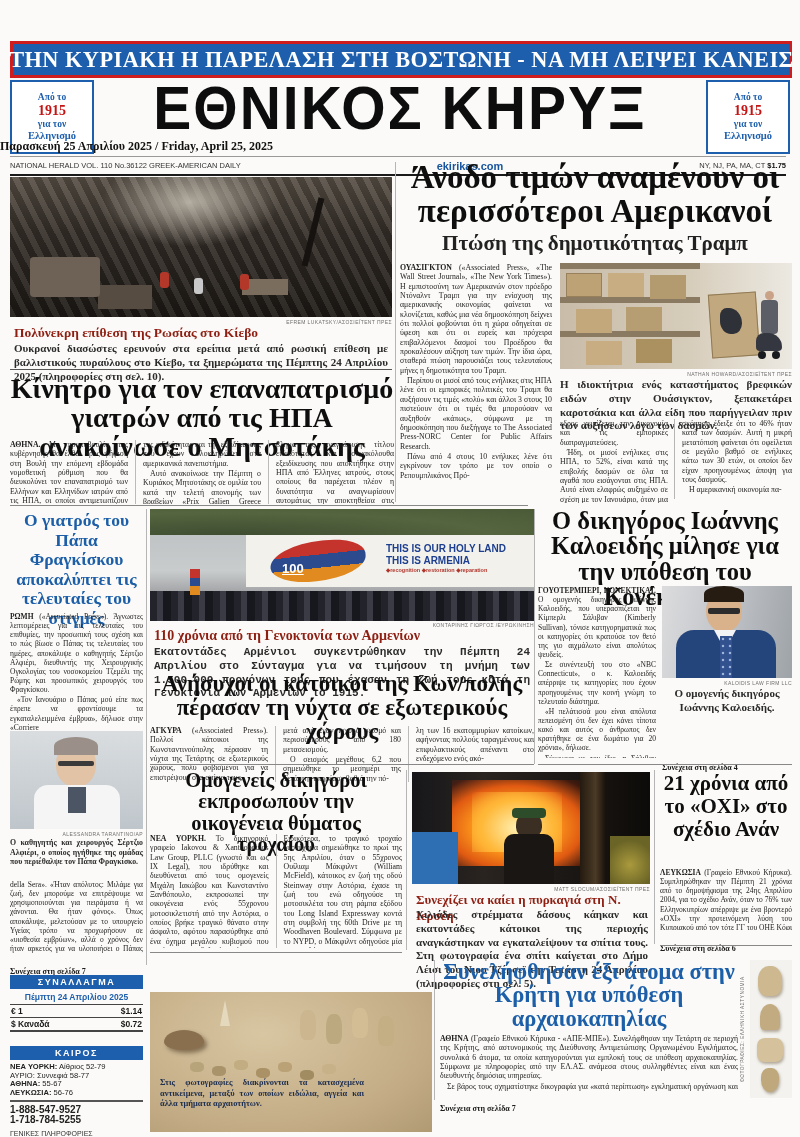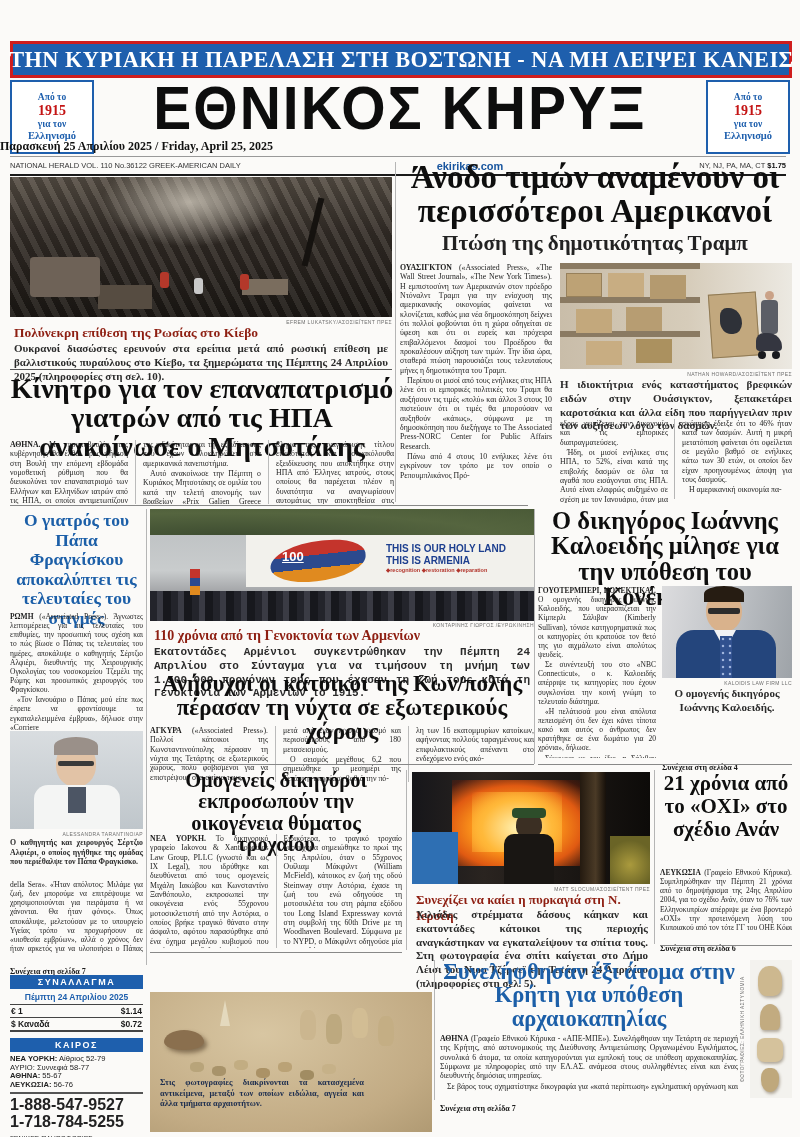--- a/index.html
+++ b/index.html
@@ -44,21 +44,21 @@
   .ph div{position:absolute;}
   
   .bluebar{background:#1e5fad;color:#fff;font-family:"Liberation Sans",sans-serif;font-weight:bold;
     font-size:9px;text-align:center;letter-spacing:1.5px;padding:2px 0;}
   .exch-date{color:#1e5fad;font-weight:bold;font-size:8.5px;text-align:center;font-family:"Liberation Sans",sans-serif;margin:3px 0 2px;}
   .exch-row{display:flex;justify-content:space-between;font-family:"Liberation Sans",sans-serif;
     font-weight:bold;font-size:8.5px;border-top:1px solid #444;padding:1px 1px;}
   .exch-last{border-bottom:2px solid #444;}
   .wline{font-family:"Liberation Sans",sans-serif;font-size:7.6px;line-height:1.02;color:#222;margin-bottom:1px;}
   .wline b{font-weight:bold;}
-  .phones{font-family:"Liberation Sans",sans-serif;font-weight:bold;font-size:16px;line-height:1.05;color:#222;}
+  .phones{font-family:"Liberation Sans",sans-serif;font-weight:bold;font-size:10px;line-height:1.05;color:#222;}
   .geninfo{font-family:"Liberation Sans",sans-serif;font-size:7px;color:#333;margin-top:4px;}
   .email{font-family:"Liberation Sans",sans-serif;font-weight:bold;font-size:9px;color:#222;}
   .vcredit{font-family:"Liberation Sans",sans-serif;font-size:4.8px;color:#6e6e6e;letter-spacing:.5px;
     writing-mode:vertical-rl;transform:rotate(180deg);text-align:center;}
 </style>
 </head>
 <body>
 
 <div class="page">
 
@@ -170,21 +170,21 @@
   <div class="abs body-text small-text" style="left:10px;top:880px;width:133px;height:74px;overflow:hidden;">
     <p class="noind">della Sera». «Ήταν απόλυτος: Μιλάμε για ζωή, δεν μπορούμε να επιτρέψουμε να χρησιμοποιούνται για πειράματα ή να χάνονται. Θα ήταν φόνος». Όπως αποκάλυψε, μελετούσαν με το υπουργείο Υγείας τρόπο να προχωρήσουν σε «υιοθεσία εμβρύων», αλλά ο χρόνος δεν ήταν αρκετός για να υλοποιήσει ο Πάπας την απόφασή του. «Η δε-</p>
   </div>
   <div class="abs cont" style="left:10px;top:955px;width:133px;">Συνέχεια στη σελίδα 7</div>
   <div class="abs vrule" style="left:146px;top:509px;height:456px;"></div>
 
   <div class="abs ph" style="left:150px;top:509px;width:384px;height:112px;background:linear-gradient(180deg,#b9bdbf 0%,#c9cccd 55%,#6f6f74 100%);">
     <div style="left:0;top:0;width:384px;height:26px;background:radial-gradient(ellipse at 20% 100%,#3e4d31,#55653f 60%,#4a5a37);"></div>
     <div style="left:96px;top:26px;width:288px;height:52px;background:#f2f1ec;"></div>
     <div style="left:120px;top:32px;width:96px;height:40px;background:linear-gradient(180deg,#c4342c 34%,#2c4a8e 34% 67%,#e08a1f 67%);border-radius:58% 42% 55% 45%;transform:rotate(-6deg);"></div>
-    <div style="left:132px;top:40px;color:#fff;font:bold 13px 'Liberation Sans',sans-serif;text-decoration:underline;">100</div>
+    <div style="left:132px;top:52px;color:#fff;font:bold 13px 'Liberation Sans',sans-serif;text-decoration:underline;">100</div>
     <div style="left:236px;top:34px;color:#1d3f8f;font:bold 10px/1.15 'Liberation Sans',sans-serif;">THIS IS OUR HOLY LAND</div>
     <div style="left:236px;top:46px;color:#1d3f8f;font:bold 10px/1.15 'Liberation Sans',sans-serif;">THIS IS ARMENIA</div>
     <div style="left:236px;top:58px;color:#b2352c;font:bold 5.5px/1.2 'Liberation Sans',sans-serif;">◆recognition ◆restoration ◆reparation</div>
     <div style="left:0;top:82px;width:384px;height:30px;background:repeating-linear-gradient(90deg,#23242b 0 7px,#3a3b44 7px 13px,#17181d 13px 21px);"></div>
     <div style="left:40px;top:60px;width:10px;height:26px;background:linear-gradient(180deg,#c4342c 33%,#2c4a8e 33% 66%,#e08a1f 66%);"></div>
   </div>
   <div class="abs credit" style="left:150px;top:622px;width:384px;">ΚΟΝΤΑΡΙΝΗΣ ΓΙΩΡΓΟΣ /ΕΥΡΩΚΙΝΗΣΗ</div>
   <div class="abs serif capt-title" style="left:154px;top:628px;width:380px;font-size:14px;">110 χρόνια από τη Γενοκτονία των Αρμενίων</div>
   <div class="abs capt" style="left:154px;top:646px;width:376px;font-family:Liberation Mono, monospace;">Εκατοντάδες Αρμένιοι συγκεντρώθηκαν την Πέμπτη 24 Απριλίου στο Σύνταγμα για να τιμήσουν τη μνήμη των 1.500.000 προγόνων τους που έχασαν τη ζωή τους κατά τη Γενοκτονία των Αρμενίων το 1915.</div>
 
@@ -201,21 +201,21 @@
       <p class="noind">λη των 16 εκατομμυρίων κατοίκων, αφήνοντας πολλούς ταραγμένους και επιφυλακτικούς απέναντι στο ενδεχόμενο ενός ακό-</p>
       <div class="cont">Συνέχεια στη σελίδα 10</div>
     </div>
   </div>
   <div class="abs hrule" style="left:150px;top:764px;width:384px;border-color:#888;"></div>
 
   <div class="abs vrule" style="left:534px;top:509px;height:255px;"></div>
   <div class="abs headline" style="left:538px;top:508px;width:254px;font-size:24.5px;">Ο δικηγόρος Ιωάννης Καλοειδής μίλησε για την υπόθεση του Κονέκτικατ</div>
   <div class="abs body-text small-text" style="left:538px;top:586px;width:118px;height:172px;overflow:hidden;">
     <p class="noind"><b>ΓΟΥΟΤΕΡΜΠΕΡΙ, ΚΟΝΕΚΤΙΚΑΤ.</b> <span>Ο ομογενής δικηγόρος Ιωάννης Καλοειδής, που υπερασπίζεται την Κίμπερλι Σάλιβαν (Kimberly Sullivan), τόνισε κατηγορηματικά πως οι κατηγορίες ότι κρατούσε τον θετό της γιο αιχμάλωτο είναι απολύτως ψευδείς.</span></p>
-    <p>Σε συνέντευξή του στο «NBC Connecticut», ο κ. Καλοειδής απέρριψε τις κατηγορίες που έχουν συγκλονίσει την κοινή γνώμη το τελευταίο διάστημα.</p>
+    <p>Σε συνέντευξή του στο «NBC Connecticut», ο κ. Καλοειδής απέρριψε τις κατηγορίες που έχουν προηγουμένως την κοινή γνώμη το τελευταίο διάστημα.</p>
     <p>«Η πελάτισσά μου είναι απόλυτα πεπεισμένη ότι δεν έχει κάνει τίποτα κακό και αυτός ο άνθρωπος δεν κρατήθηκε σε ένα δωμάτιο για 20 χρόνια», δήλωσε.</p>
     <p>Σύμφωνα με τον ίδιο, η Σάλιβαν «προσπαθεί να τα βγάλει πέρα» και η ζωή της έχει ανατραπεί πλήρως από τη στιγμή που κατηγορήθηκε τον Μάρτιο ότι κρατούσε τον θετό της γιο αιχμάλωτο επί δύο δεκαετίες. Το</p>
   </div>
   <div class="abs ph" style="left:662px;top:586px;width:130px;height:92px;background:linear-gradient(100deg,#dcdcde 0%,#c2c5c9 45%,#9ea3a8 100%);">
     <div style="left:44px;top:6px;width:36px;height:40px;background:#d9b28c;border-radius:46% 46% 50% 50%;"></div>
     <div style="left:42px;top:0;width:40px;height:16px;background:#261c12;border-radius:50% 50% 0 0;"></div>
     <div style="left:46px;top:22px;width:32px;height:6px;background:#2c2c2c;border-radius:2px;"></div>
     <div style="left:14px;top:44px;width:100px;height:48px;background:#24457c;border-radius:18px 18px 0 0;"></div>
     <div style="left:52px;top:44px;width:22px;height:20px;background:#f2f3f5;clip-path:polygon(0 0,100% 0,50% 100%);"></div>
     <div style="left:58px;top:50px;width:12px;height:42px;background:radial-gradient(circle at 3px 3px,#9fb4dd 1.4px,#31518f 1.6px);background-size:7px 7px;"></div>
@@ -265,21 +265,21 @@
     <div class="bluebar">ΣΥΝΑΛΛΑΓΜΑ</div>
     <div class="exch-date">Πέμπτη 24 Απριλίου 2025</div>
     <div class="exch-row">
       <span>€ 1</span>
       <span>$1.14</span>
     </div>
     <div class="exch-row exch-last">
       <span>$ Καναδά</span>
       <span>$0.72</span>
     </div>
-    <div class="bluebar" style="margin-top:6px;">ΚΑΙΡΟΣ</div>
+    <div class="bluebar" style="margin-top:14px;">ΚΑΙΡΟΣ</div>
     <div style="margin-top:3px;">
       <div class="wline"><b>ΝΕΑ ΥΟΡΚΗ:</b> <span>Αίθριος 52-79</span></div>
       <div class="wline"><span>ΑΥΡΙΟ:</span> <span>Συννεφιά 58-77</span></div>
       <div class="wline"><b>ΑΘΗΝΑ:</b> <span>55-67</span></div>
       <div class="wline"><b>ΛΕΥΚΩΣΙΑ:</b> <span>56-76</span></div>
     </div>
     <div style="border-top:2px solid #555;margin-top:3px;padding-top:3px;">
       <div class="phones">1-888-547-9527</div>
       <div class="phones">1-718-784-5255</div>
       <div class="geninfo">ΓΕΝΙΚΕΣ ΠΛΗΡΟΦΟΡΙΕΣ</div>

